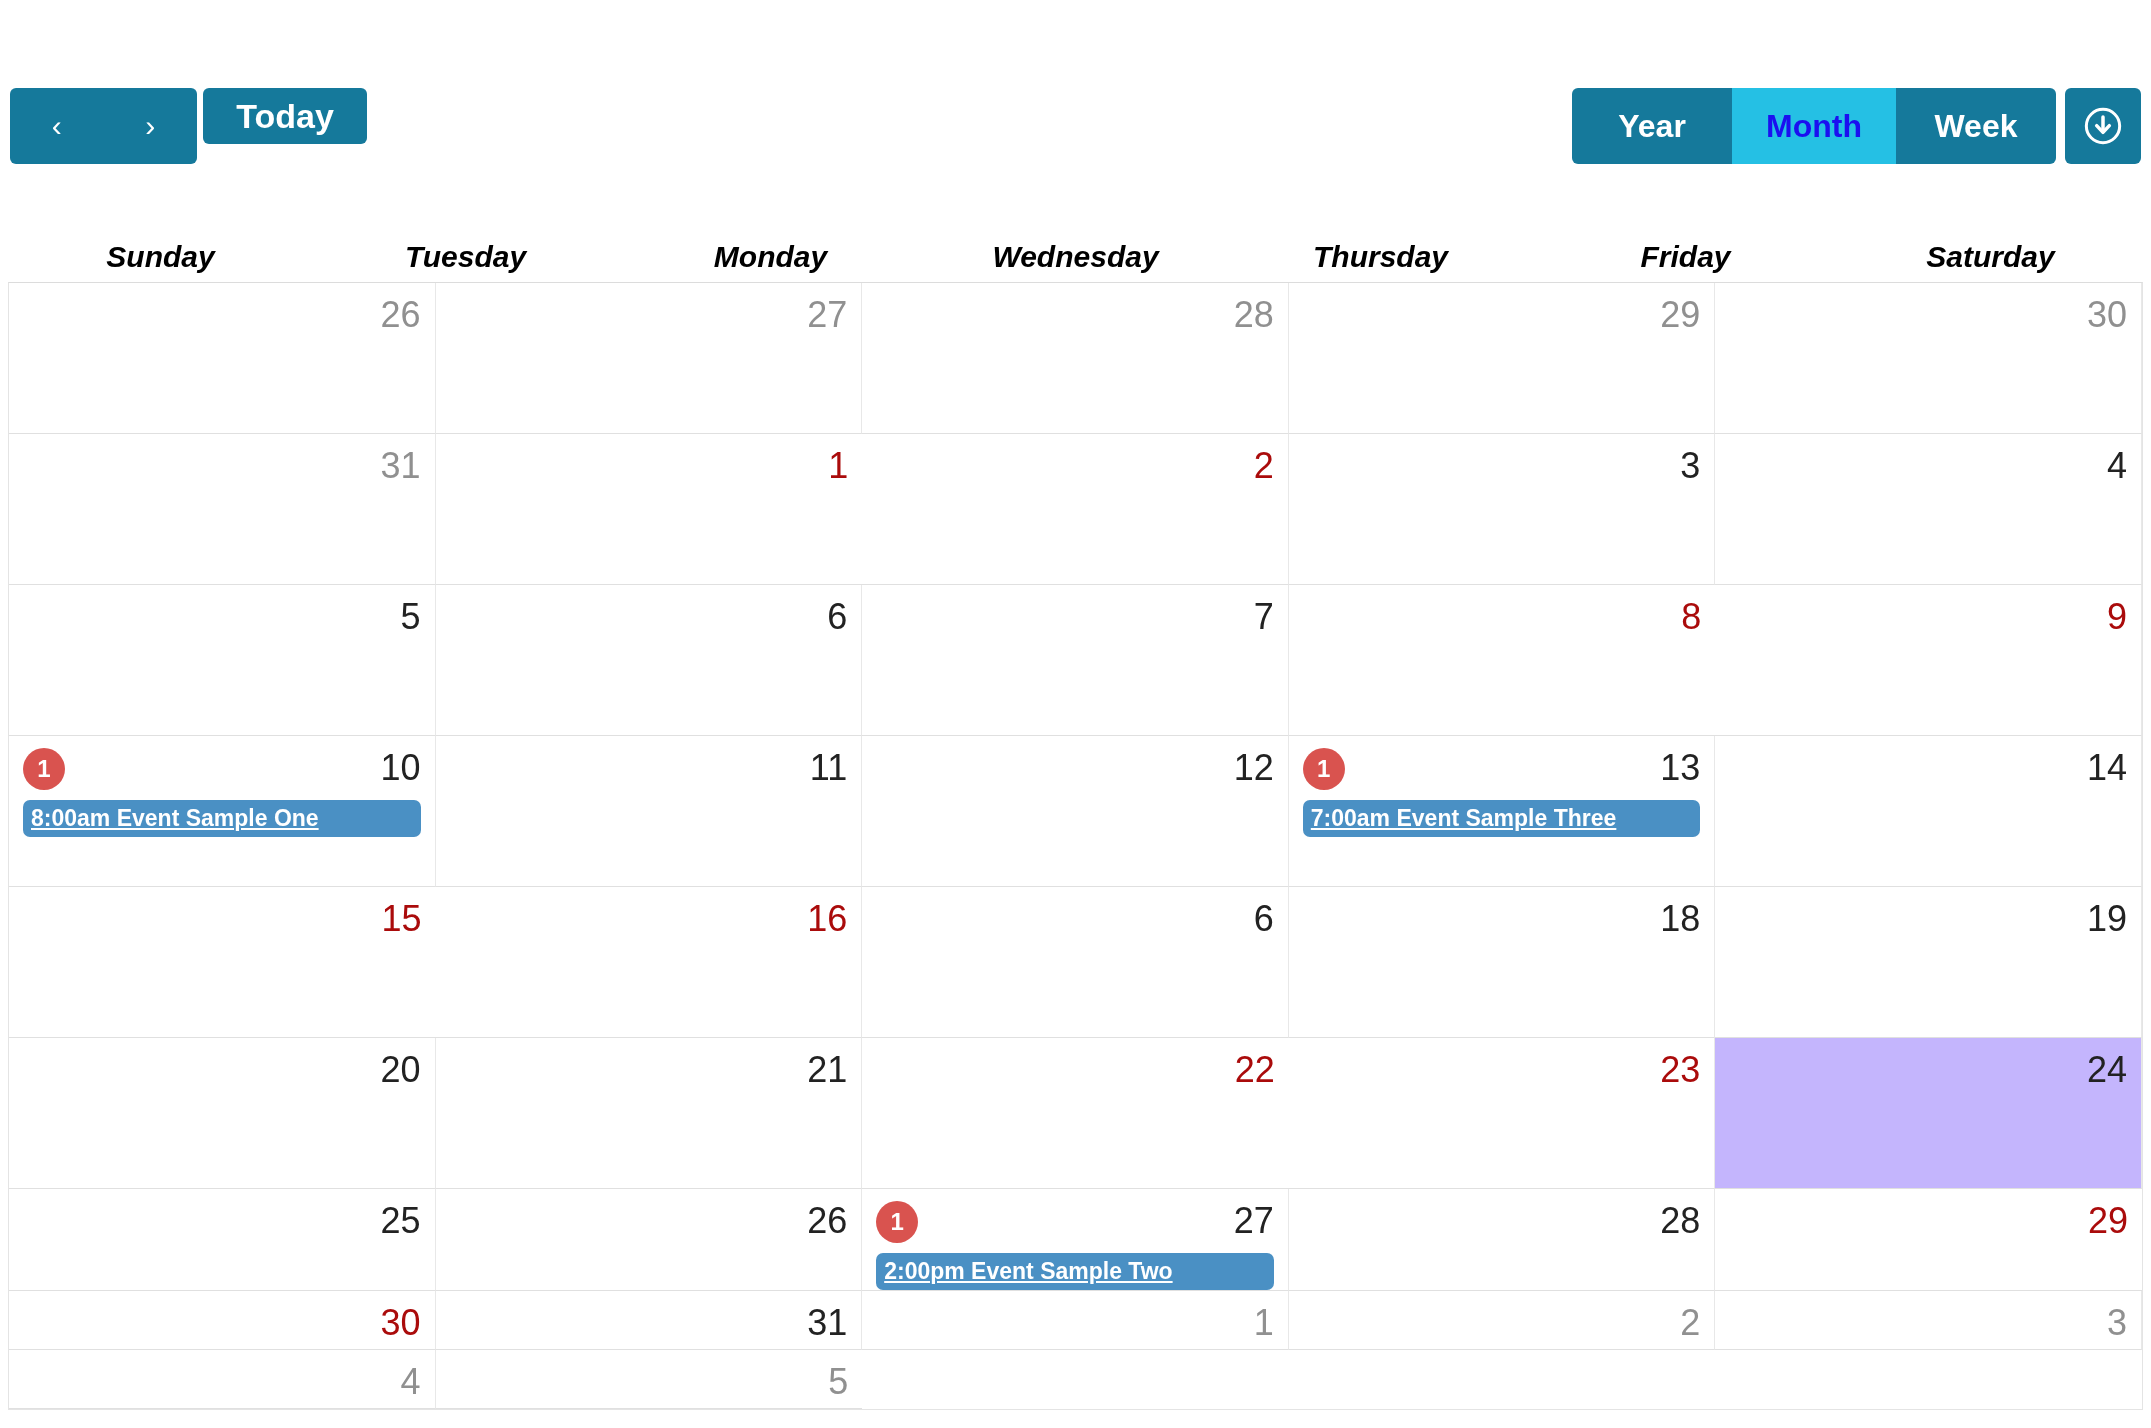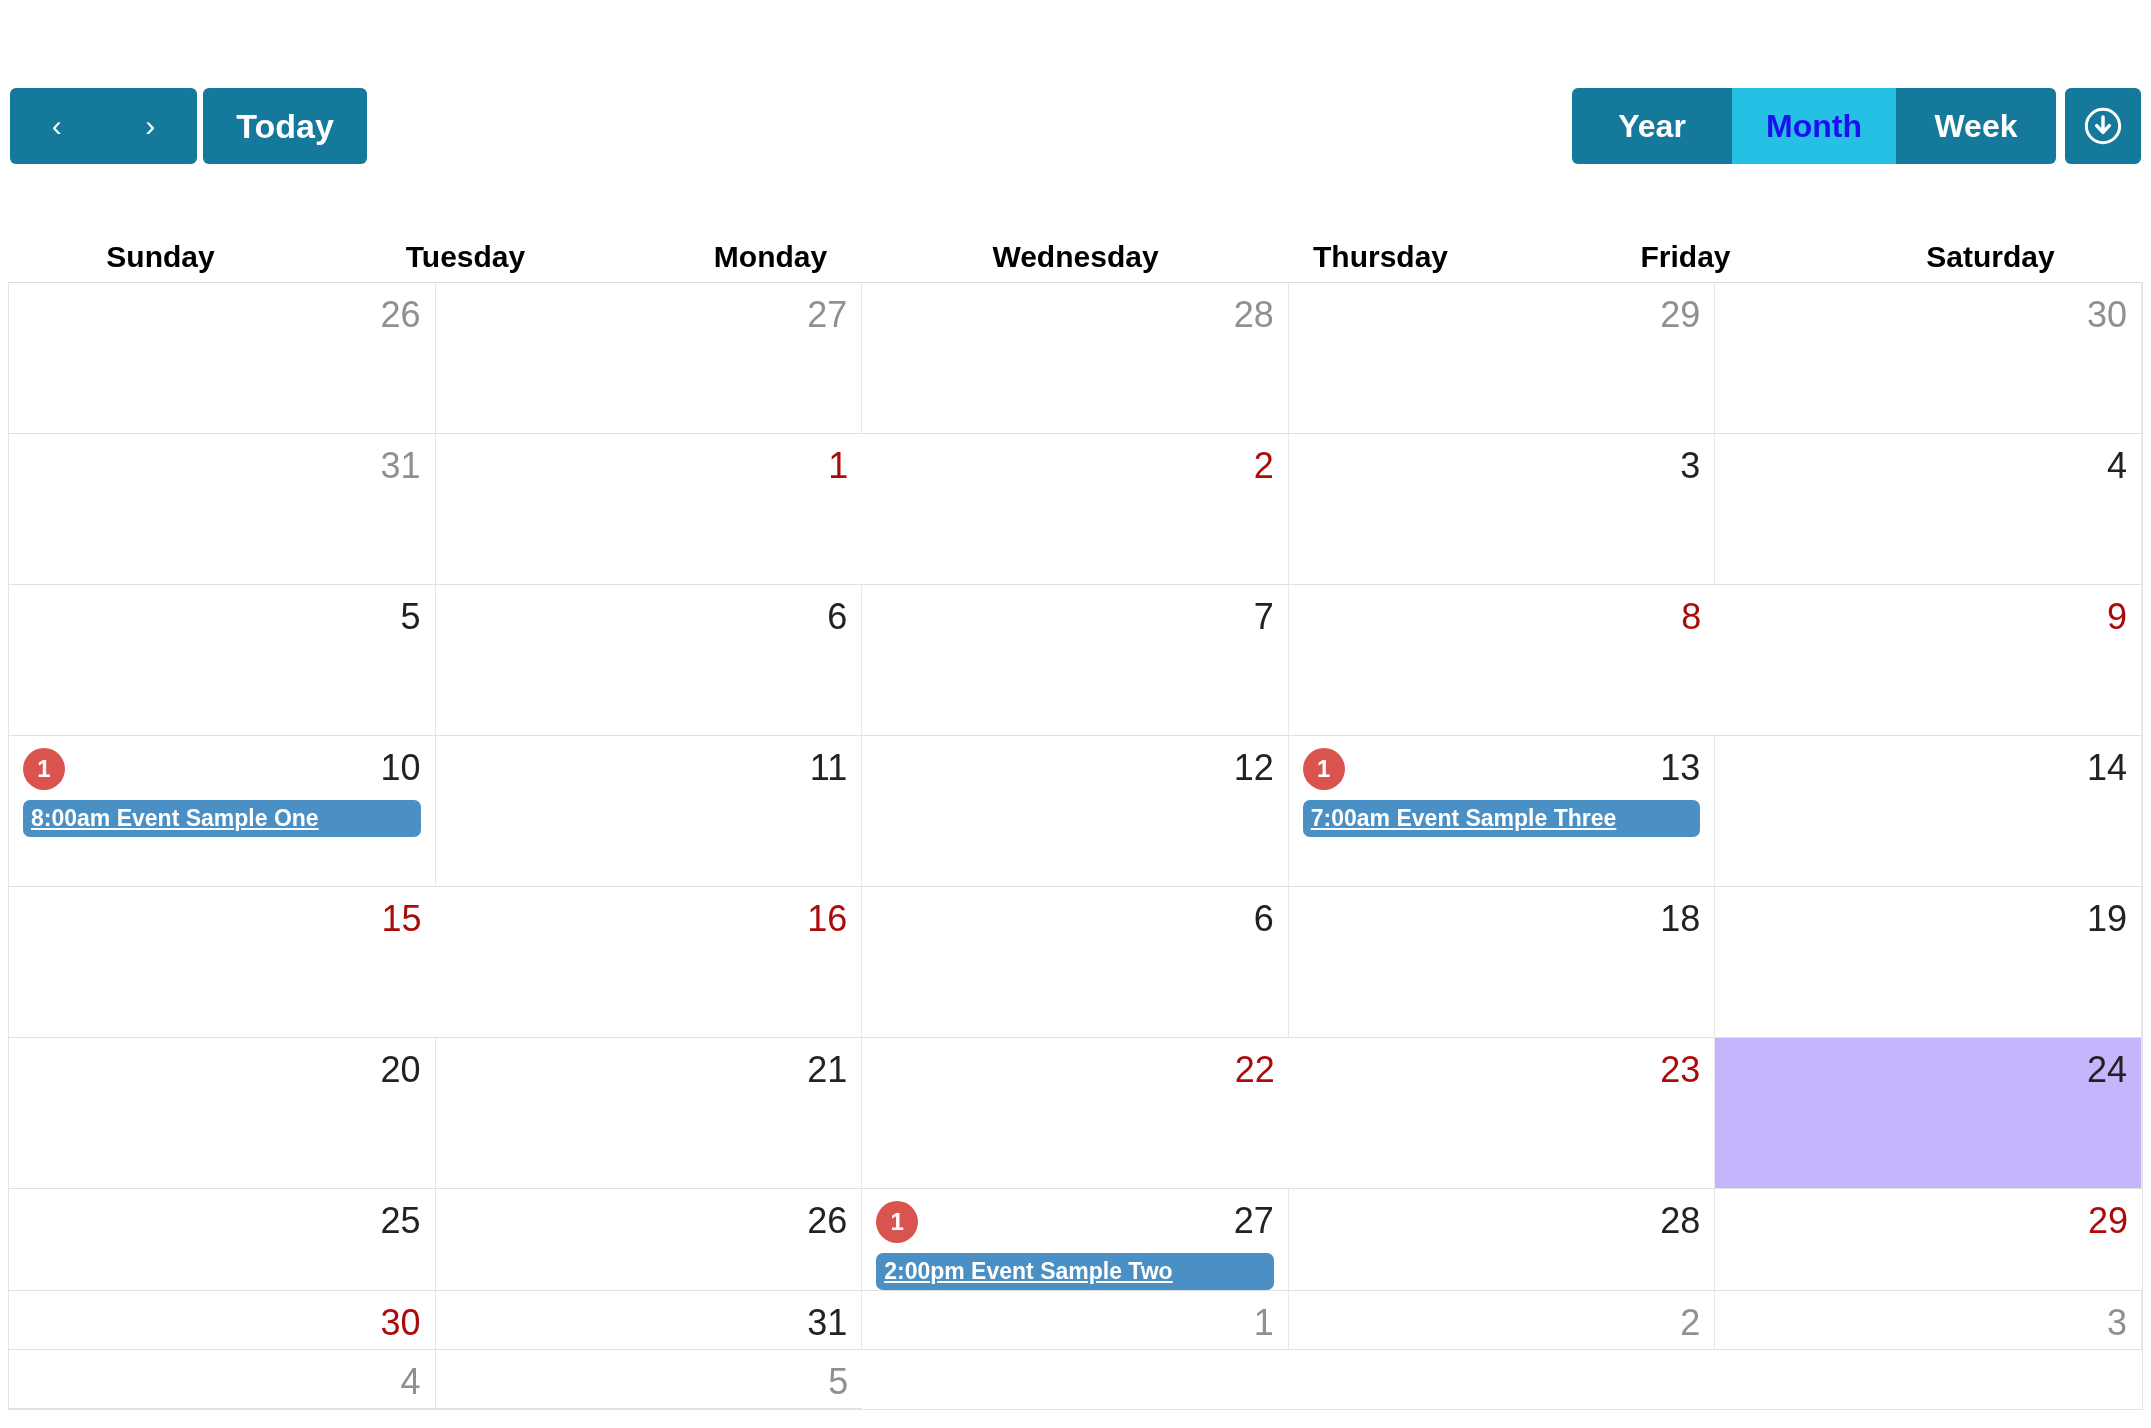--- a/index.html
+++ b/index.html
@@ -68,21 +68,21 @@
   }
   .nav-btn:first-child { border-radius: 6px 0 0 6px; }
   .nav-btn:last-child  { border-radius: 0 6px 6px 0; }
 
   
   .today-btn {
     position: absolute;
     left: 203px;
     top: 88px;
     width: 164px;
-    height: 76px;
+    height: 56px;
     font-size: 34px;
   }
 
   
   .view-group {
     position: absolute;
     right: 95px;
     top: 88px;
     height: 76px;
     display: flex;
@@ -129,20 +129,21 @@
     grid-template-columns: repeat(7, 1fr);
   }
   .weekday {
     display: flex;
     align-items: center;
     justify-content: center;
     font-size: 30px;
     font-weight: bold;
     color: #000000;
     font-family: "Liberation Sans", sans-serif;
+    font-style: italic;
   }
 
   
   .grid {
     position: absolute;
     left: 8px;
     top: 282px;
     width: 2135px;
     height: 1128px;
     border: 1px solid #e4e4e4;

